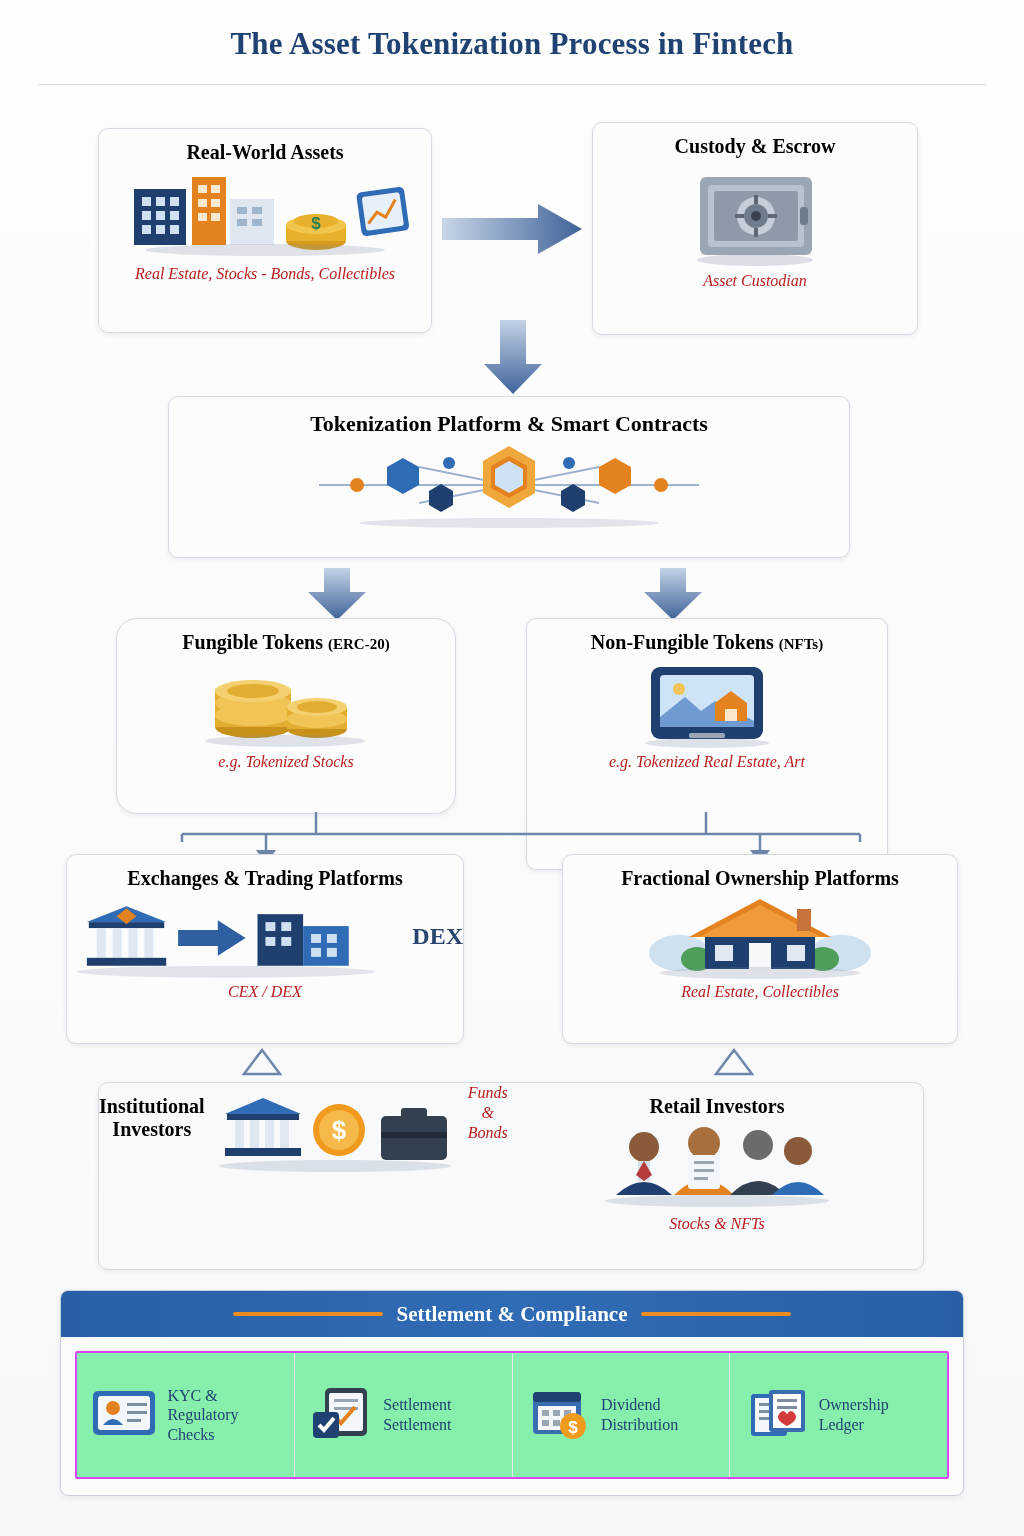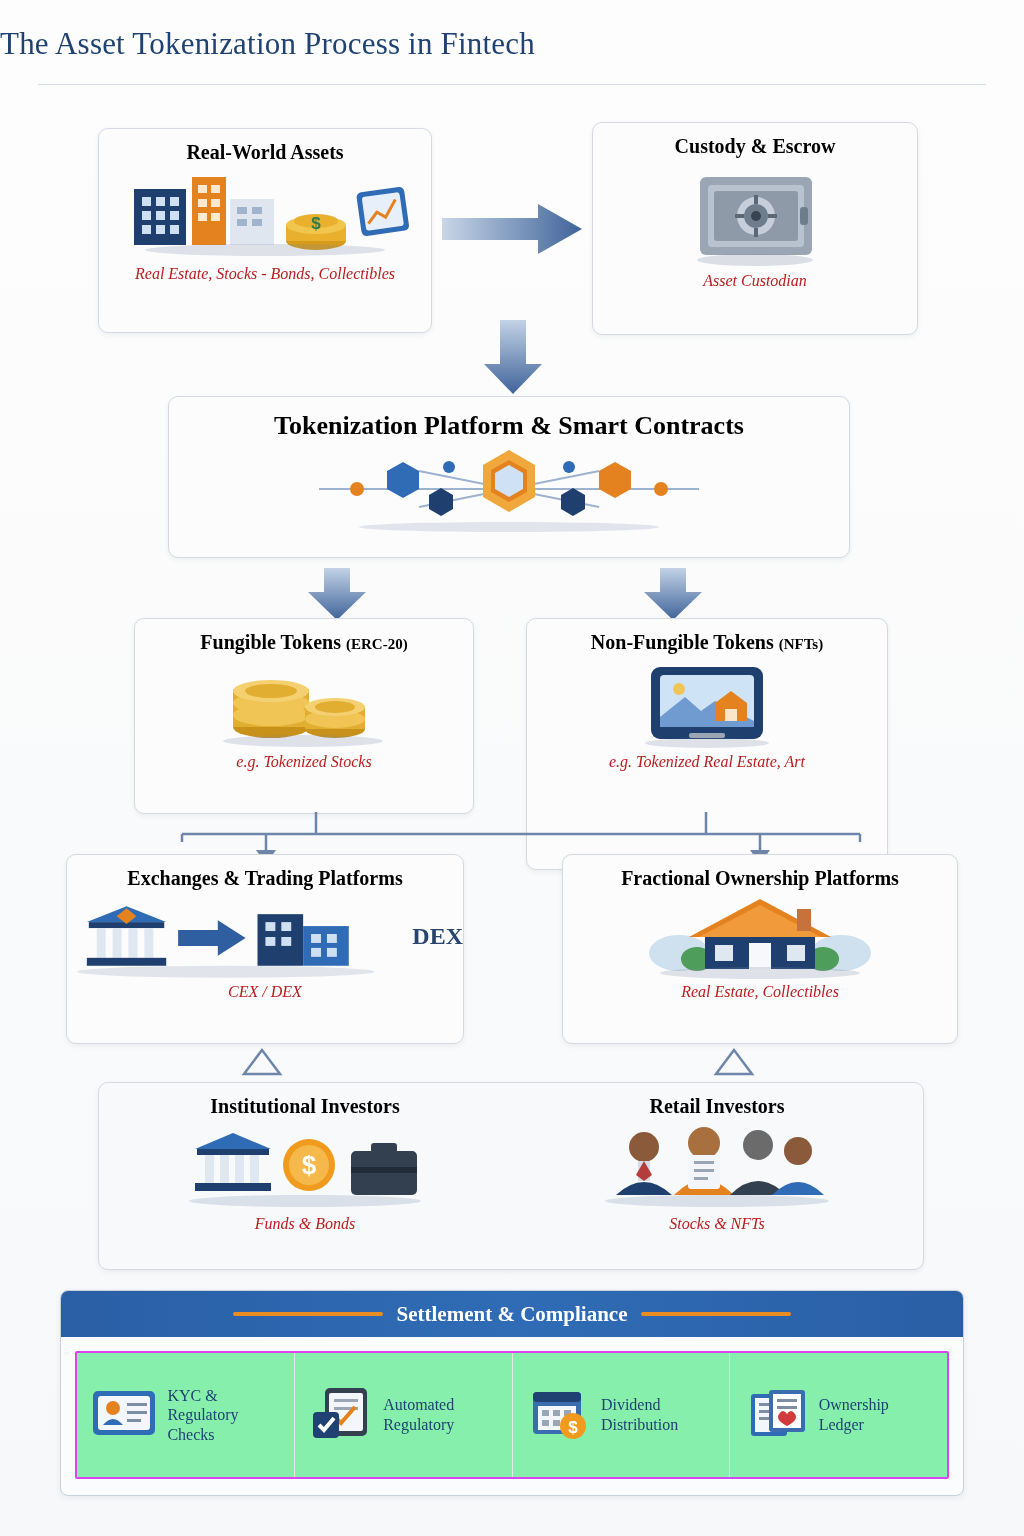--- a/index.html
+++ b/index.html
@@ -21,22 +21,23 @@
     background: linear-gradient(180deg, #fdfdfd 0%, #f7f8fa 100%);
     box-sizing: border-box;
   }
 
   
   .title {
     position: absolute;
     top: 26px;
     left: 0;
     width: 1024px;
+    text-align: center;
     font-size: 31px;
-    font-weight: normal;
+    font-weight: bold;
     color: #1f4272;
     letter-spacing: .2px;
   }
   .title-rule {
     position: absolute;
     top: 84px;
     left: 38px;
     width: 948px;
     height: 1px;
     background: #d8dde5;
@@ -243,21 +244,21 @@
         <linearGradient id="gradDown1" x1="0" y1="0" x2="0" y2="1">
           <stop offset="0%" stop-color="#c3d2e6"></stop>
           <stop offset="100%" stop-color="#3f6399"></stop>
         </linearGradient>
       </defs>
       <path d="M20 2 L46 2 L46 46 L62 46 L33 76 L4 46 L20 46 Z" fill="url(#gradDown1)"></path>
     </svg>
   </div>
 
   <div class="card" style="left:168px; top:396px; width:682px; height:162px;">
-    <div class="card-title" style="font-size:26px; padding-top:14px;">Tokenization Platform &amp; Smart Contracts</div>
+    <div class="card-title" style="font-size:22px; padding-top:14px;">Tokenization Platform &amp; Smart Contracts</div>
     <div class="art" style="height:96px;">
       <svg width="420" height="92" viewBox="0 0 420 92">
         <line x1="20" y1="46" x2="400" y2="46" stroke="#9db2cf" stroke-width="2"></line>
         <line x1="120" y1="28" x2="210" y2="46" stroke="#9db2cf" stroke-width="2"></line>
         <line x1="120" y1="64" x2="210" y2="46" stroke="#9db2cf" stroke-width="2"></line>
         <line x1="300" y1="28" x2="210" y2="46" stroke="#9db2cf" stroke-width="2"></line>
         <line x1="300" y1="64" x2="210" y2="46" stroke="#9db2cf" stroke-width="2"></line>
         <polygon points="88,28 104,19 120,28 120,46 104,55 88,46" fill="#2f6cb5"></polygon>
         <polygon points="300,28 316,19 332,28 332,46 316,55 300,46" fill="#e4821f"></polygon>
         <polygon points="130,52 142,45 154,52 154,66 142,73 130,66" fill="#1f3f6e"></polygon>
@@ -284,21 +285,21 @@
       </defs>
       <path d="M20 2 L46 2 L46 26 L62 26 L33 54 L4 26 L20 26 Z" fill="url(#gradDown2)"></path>
     </svg>
   </div>
   <div class="arrow" style="left:640px; top:566px;">
     <svg width="66" height="56" viewBox="0 0 66 56">
       <path d="M20 2 L46 2 L46 26 L62 26 L33 54 L4 26 L20 26 Z" fill="url(#gradDown2)"></path>
     </svg>
   </div>
 
-  <div class="card" style="left:134px; top:618px; width:340px; height:196px;">
+  <div class="card" style="left:116px; top:618px; width:340px; height:196px;border-radius:21px;">
     <div class="card-title">
       <span>Fungible Tokens</span>
       <span class="sub">(ERC-20)</span>
     </div>
     <div class="art" style="height:96px; margin-top:2px;">
       <svg width="190" height="90" viewBox="0 0 190 90">
         <g>
           <ellipse cx="62" cy="68" rx="38" ry="11" fill="#c8911a"></ellipse>
           <rect x="24" y="30" width="76" height="38" fill="#e2ae31"></rect>
           <ellipse cx="62" cy="56" rx="38" ry="11" fill="#f0c556"></ellipse>
@@ -404,21 +405,21 @@
 
   <div class="arrow" style="left:236px; top:1044px;">
     <svg width="540" height="42" viewBox="0 0 540 42">
       <polygon points="26,6 8,30 44,30" fill="none" stroke="#6e86aa" stroke-width="2.5"></polygon>
       <polygon points="498,6 480,30 516,30" fill="none" stroke="#6e86aa" stroke-width="2.5"></polygon>
     </svg>
   </div>
 
   <div class="card" style="left:98px; top:1082px; width:826px; height:188px; background:#f7f9fb;">
     <div style="display:flex; height:100%;">
-      <div style="flex:1; display:flex; flex-direction:column;">
+      <div style="flex:1; display:flex; flex-direction:row;">
         <div class="card-title">Institutional Investors</div>
         <div class="art" style="height:96px;">
           <svg width="260" height="90" viewBox="0 0 260 90">
             <polygon points="58,12 96,28 20,28" fill="#2f6cb5"></polygon>
             <rect x="22" y="28" width="72" height="6" fill="#1f3f6e"></rect>
             <rect x="30" y="34" width="9" height="28" fill="#dfe7f1"></rect>
             <rect x="45" y="34" width="9" height="28" fill="#dfe7f1"></rect>
             <rect x="60" y="34" width="9" height="28" fill="#dfe7f1"></rect>
             <rect x="75" y="34" width="9" height="28" fill="#dfe7f1"></rect>
             <rect x="20" y="62" width="76" height="8" fill="#1f3f6e"></rect>
@@ -487,21 +488,21 @@
           <svg width="62" height="54" viewBox="0 0 62 54">
             <rect x="14" y="2" width="42" height="48" rx="5" fill="#33404f"></rect>
             <rect x="18" y="7" width="34" height="38" rx="2" fill="#f3f7fb"></rect>
             <rect x="23" y="13" width="24" height="3" fill="#9aa6b4"></rect>
             <rect x="23" y="21" width="24" height="3" fill="#9aa6b4"></rect>
             <path d="M24 31 l6 6 14 -16" stroke="#e4821f" stroke-width="4" fill="none"></path>
             <rect x="2" y="26" width="26" height="26" rx="4" fill="#1f4272"></rect>
             <path d="M8 39 l5 5 10 -12" stroke="#ffffff" stroke-width="4" fill="none"></path>
           </svg>
         </span>
-        <span class="settle-label">Automated Regulatory</span>
+        <span class="settle-label">Settlement Settlement</span>
       </div>
 
       <div class="settle-cell">
         <span>
           <svg width="62" height="54" viewBox="0 0 62 54">
             <rect x="4" y="6" width="48" height="42" rx="4" fill="#3a6cb0"></rect>
             <rect x="4" y="6" width="48" height="10" rx="4" fill="#1f4272"></rect>
             <rect x="9" y="20" width="38" height="24" fill="#f3f7fb"></rect>
             <rect x="13" y="24" width="7" height="6" fill="#9aa6b4"></rect>
             <rect x="24" y="24" width="7" height="6" fill="#9aa6b4"></rect>

